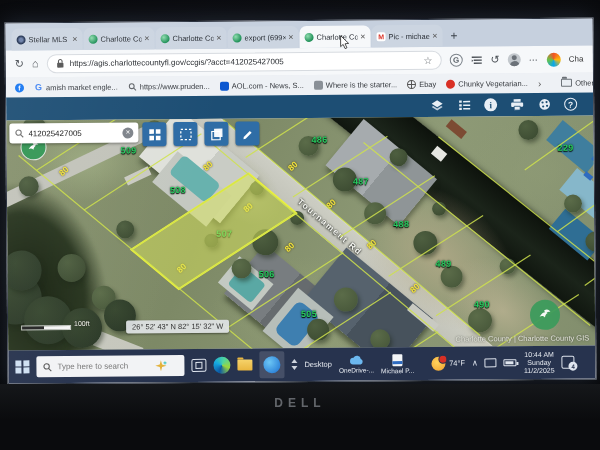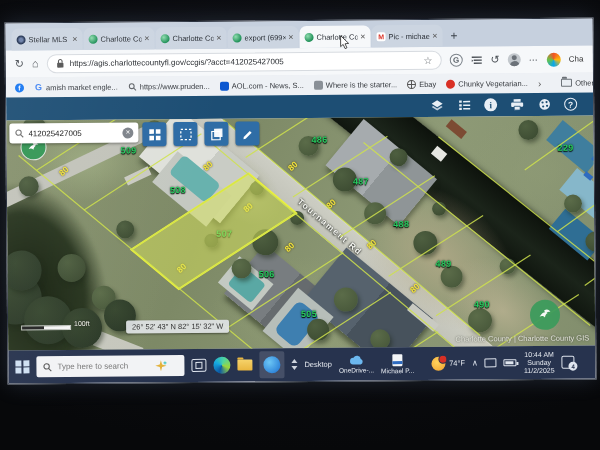--- a/index.html
+++ b/index.html
@@ -467,13 +467,16 @@
       <span>10:44 AM</span>
       <span>Sunday</span>
       <span>11/2/2025</span>
     </div>
     <div class="notif">
       <span class="notifbadge">4</span>
     </div>
   </div>
  </div>
 
+ <div class="bezel">
+   <div class="dell">DELL</div>
+ </div>
 </div>
 
 </body></html>

